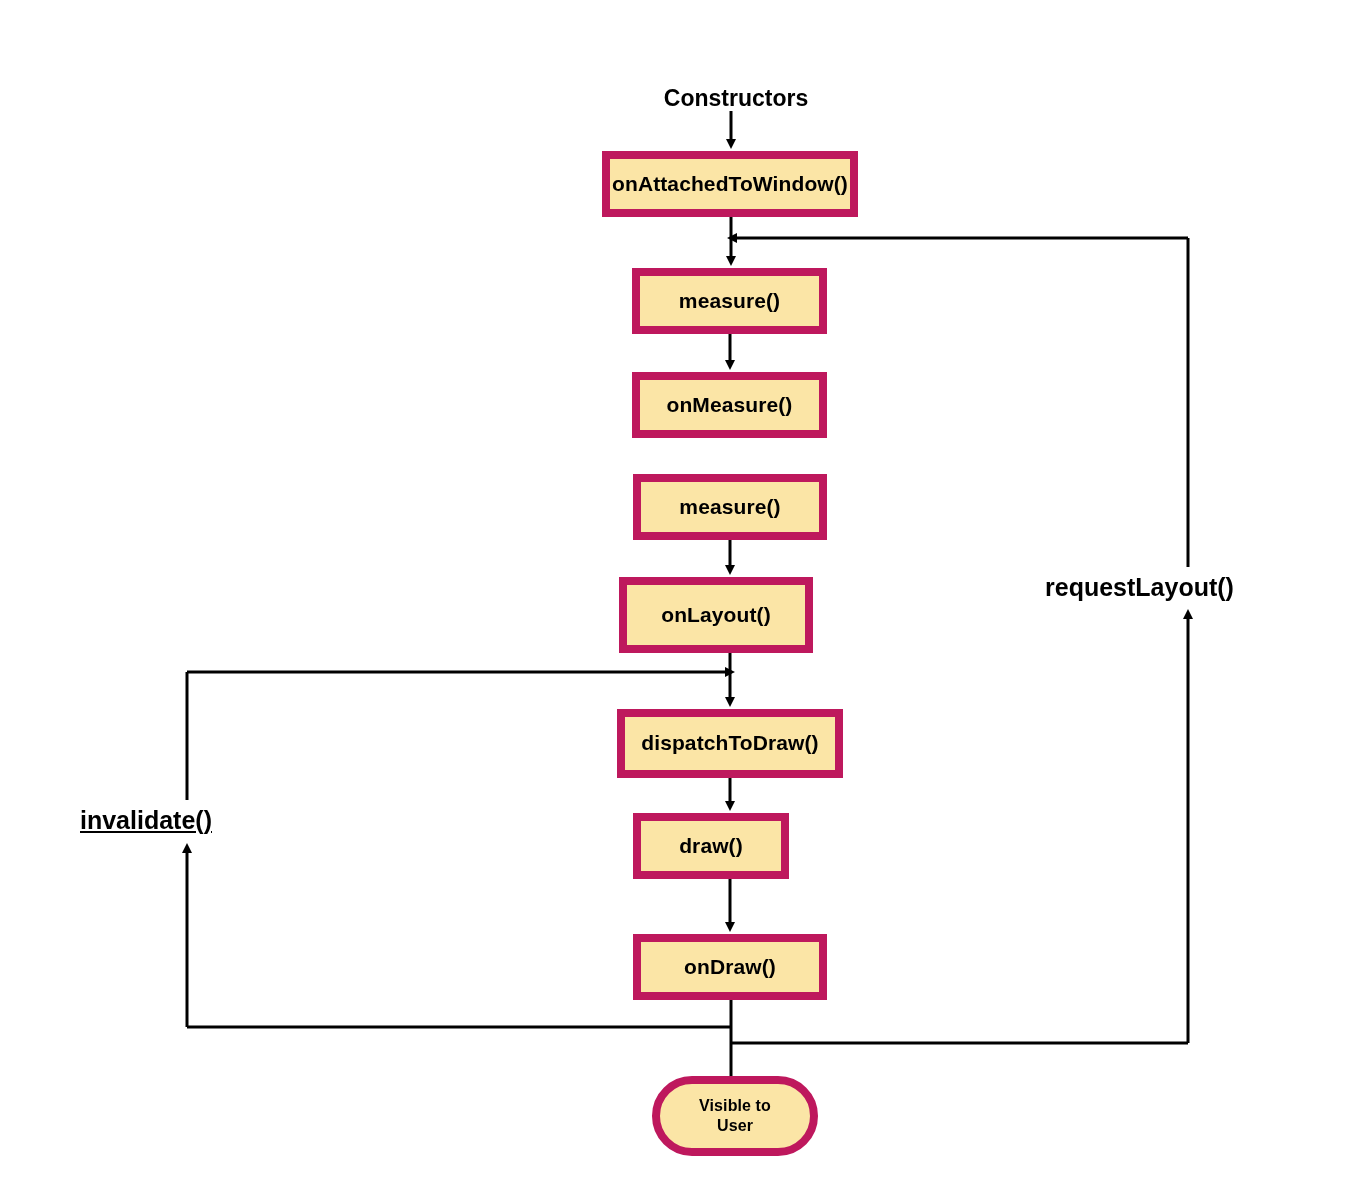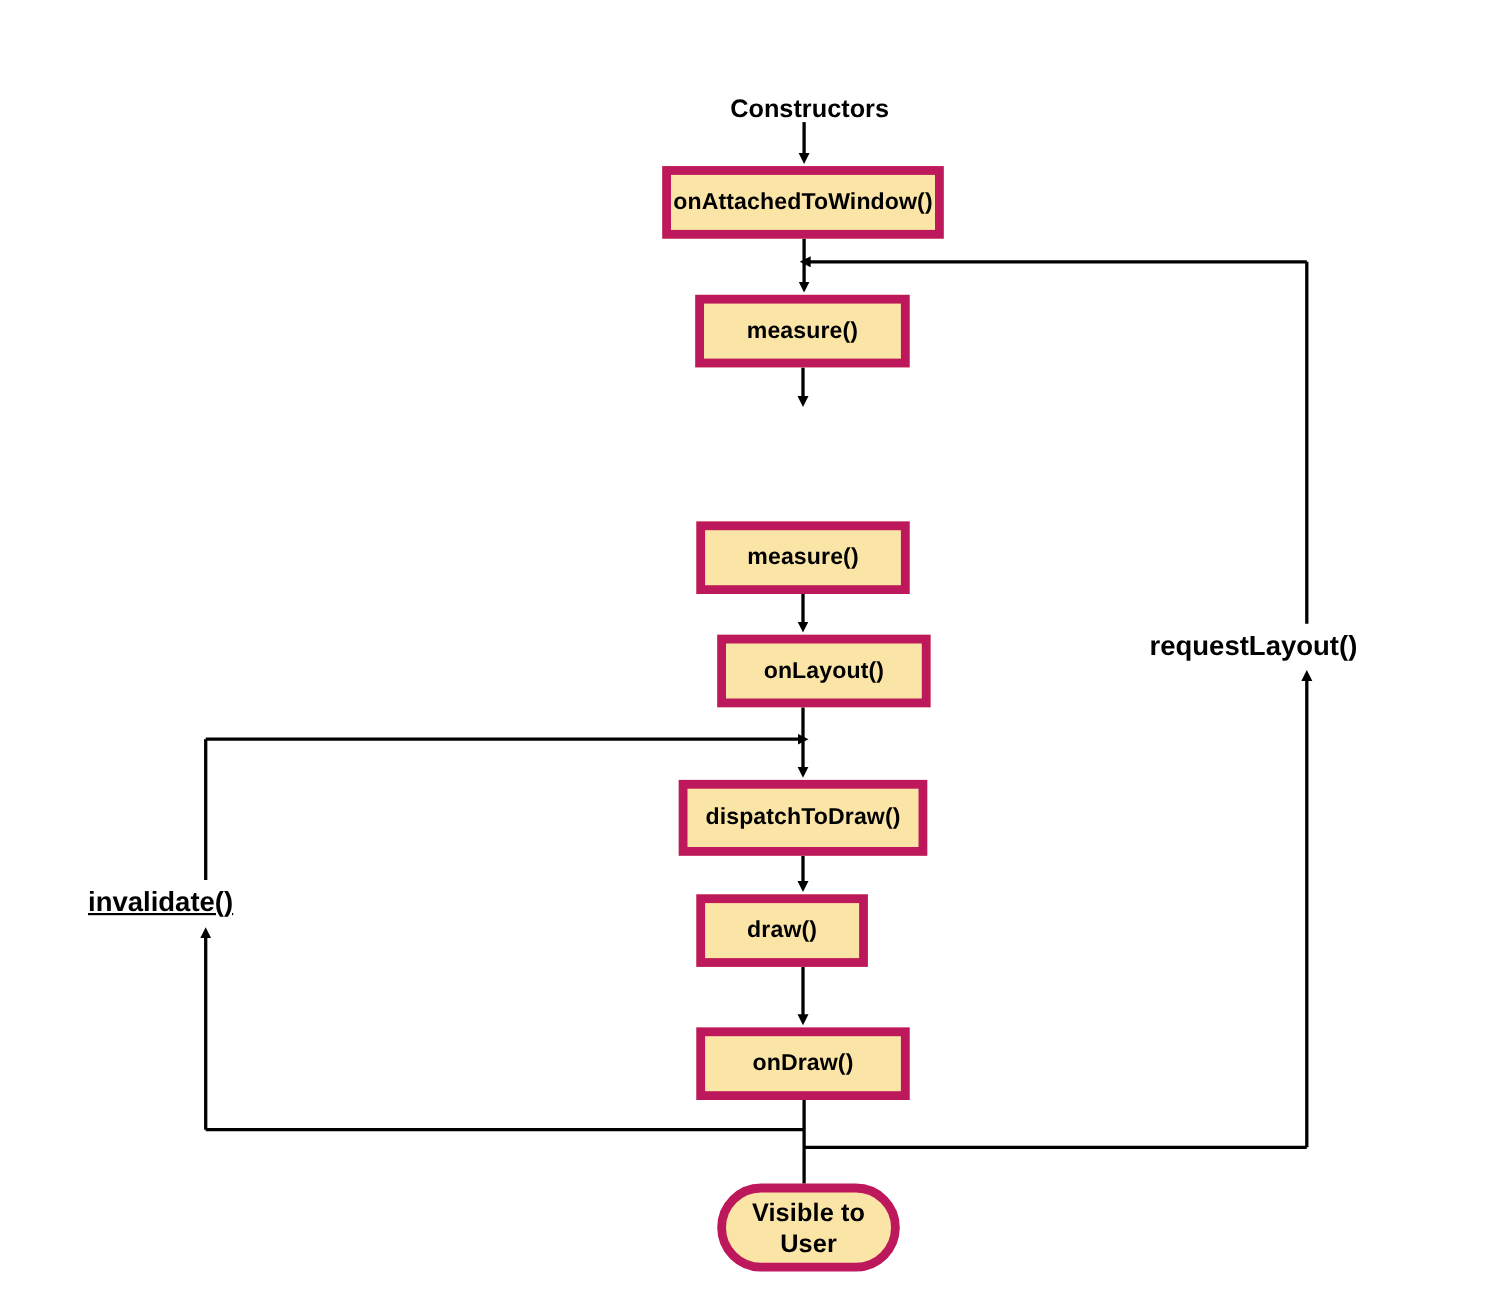--- a/index.html
+++ b/index.html
@@ -35,21 +35,21 @@
     justify-content: center;
     color: #000000;
     font-weight: bold;
     font-size: 21px;
     letter-spacing: 0.1px;
     text-align: center;
     line-height: 1.18;
   }
   .node-terminal {
     border-radius: 40px;
-    font-size: 23px;
+    font-size: 16px;
     line-height: 1.22;
   }
   .edge-label {
     position: absolute;
     color: #000000;
     font-weight: bold;
     font-size: 25px;
     white-space: nowrap;
   }
   .caption-label {
@@ -128,24 +128,25 @@
       <line x1="1188" y1="238" x2="736" y2="238" stroke="#000000" stroke-width="3" marker-end="url(#arrow-left)"></line>
     </g>
   </svg>
 
   <div class="caption-label" style="left:651px; top:85px; width:170px;">Constructors</div>
 
   <div class="node-box" style="left:602px; top:151px; width:256px; height:66px;">onAttachedToWindow()</div>
 
   <div class="node-box" style="left:632px; top:268px; width:195px; height:66px;">measure()</div>
 
+  <div class="node-box" style="left:632px; top:372px; width:195px; height:66px;">onMeasure()</div>
 
   <div class="node-box" style="left:633px; top:474px; width:194px; height:66px;">measure()</div>
 
-  <div class="node-box" style="left:652px; top:577px; width:194px; height:66px;">onLayout()</div>
+  <div class="node-box" style="left:619px; top:577px; width:194px; height:76px;">onLayout()</div>
 
   <div class="node-box" style="left:617px; top:709px; width:226px; height:69px;">dispatchToDraw()</div>
 
   <div class="node-box" style="left:633px; top:813px; width:156px; height:66px;">draw()</div>
 
   <div class="node-box" style="left:633px; top:934px; width:194px; height:66px;">onDraw()</div>
 
   <div class="node-box node-terminal" style="left:652px; top:1076px; width:166px; height:80px; white-space:pre-line;">Visible to
 User</div>
 

